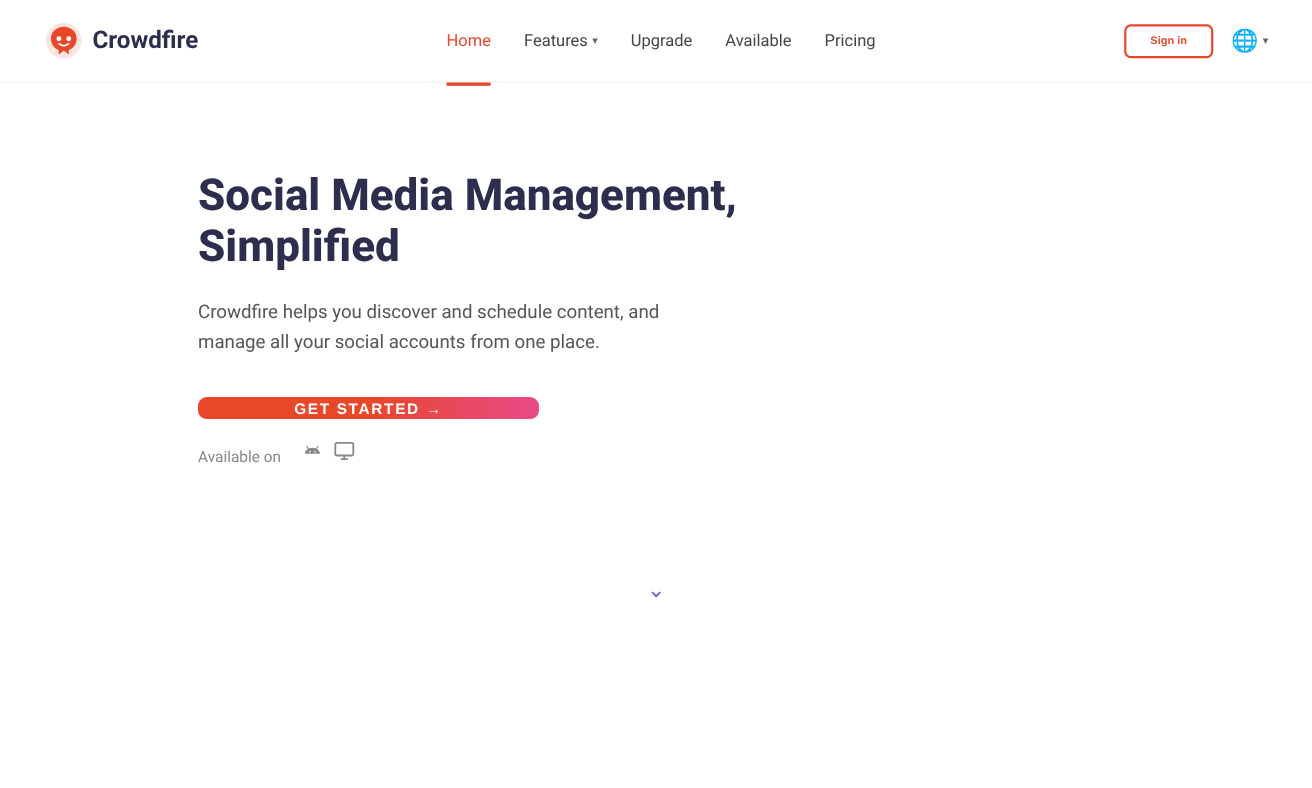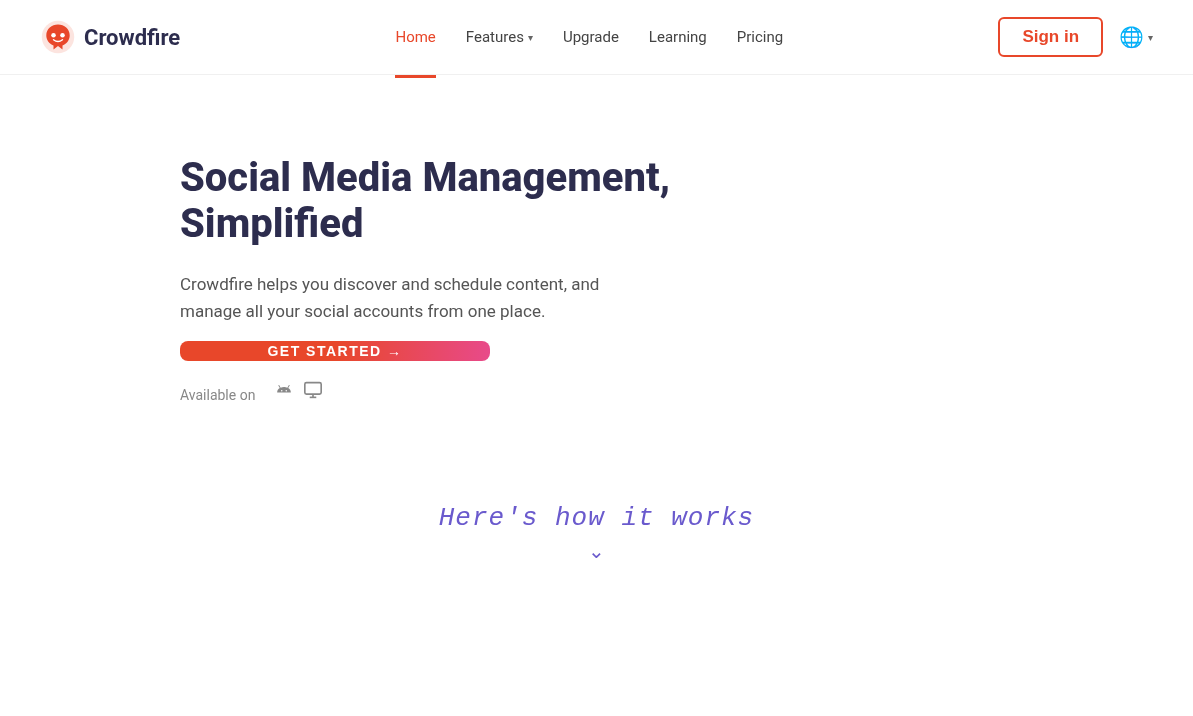--- a/index.html
+++ b/index.html
@@ -80,21 +80,21 @@
       align-items: center;
       gap: 16px;
     }
 
     .signin-btn {
       border: 2px solid #e8472a;
       color: #e8472a;
       background: transparent;
       padding: 8px 22px;
       border-radius: 6px;
-      font-size: 17px;
+      font-size: 10px;
       font-weight: 600;
       cursor: pointer;
     }
 
     .globe-area {
       display: flex;
       align-items: center;
       gap: 4px;
       cursor: pointer;
       color: #555;
@@ -114,21 +114,21 @@
       line-height: 1.15;
       max-width: 520px;
       margin-bottom: 24px;
     }
 
     .hero-subtitle {
       font-size: 17px;
       color: #555;
       line-height: 1.6;
       max-width: 480px;
-      margin-bottom: 16px;
+      margin-bottom: 36px;
     }
 
     .get-started-btn {
       background: linear-gradient(to right, #e8472a, #e8472a, #e84a8a);
       color: #fff;
       border: none;
       border-radius: 8px;
       padding: 2px 60px;
       font-size: 14px;
       font-weight: 700;
@@ -205,21 +205,21 @@
     <span class="logo-text">Crowdfire</span>
   </a>
 
   <nav>
     <a class="nav-link active" href="#">Home</a>
     <div class="nav-link nav-link-features nav-link-wrapper">
       <span>Features</span>
       <span class="chevron-down">▾</span>
     </div>
     <a class="nav-link" href="#">Upgrade</a>
-    <a class="nav-link" href="#">Learning</a>
+    <a class="nav-link" href="#">Available</a>
     <a class="nav-link" href="#">Pricing</a>
   </nav>
 
   <div class="header-right">
     <button class="signin-btn">Sign in</button>
     <div class="globe-area">
       <span>🌐</span>
       <span class="chevron-down">▾</span>
     </div>
   </div>
@@ -249,16 +249,15 @@
               <rect x="2" y="2" width="20" height="14" rx="2"></rect>
               <line x1="8" y1="20" x2="16" y2="20"></line>
               <line x1="12" y1="16" x2="12" y2="20"></line>
             </svg>
         </span>
       </div>
     </div>
   </section>
 
   <div class="how-it-works">
-    <p class="how-it-works-text">Here's how it works</p>
     <span class="chevron-down-blue">⌄</span>
   </div>
 </main>
 
 </body></html>

